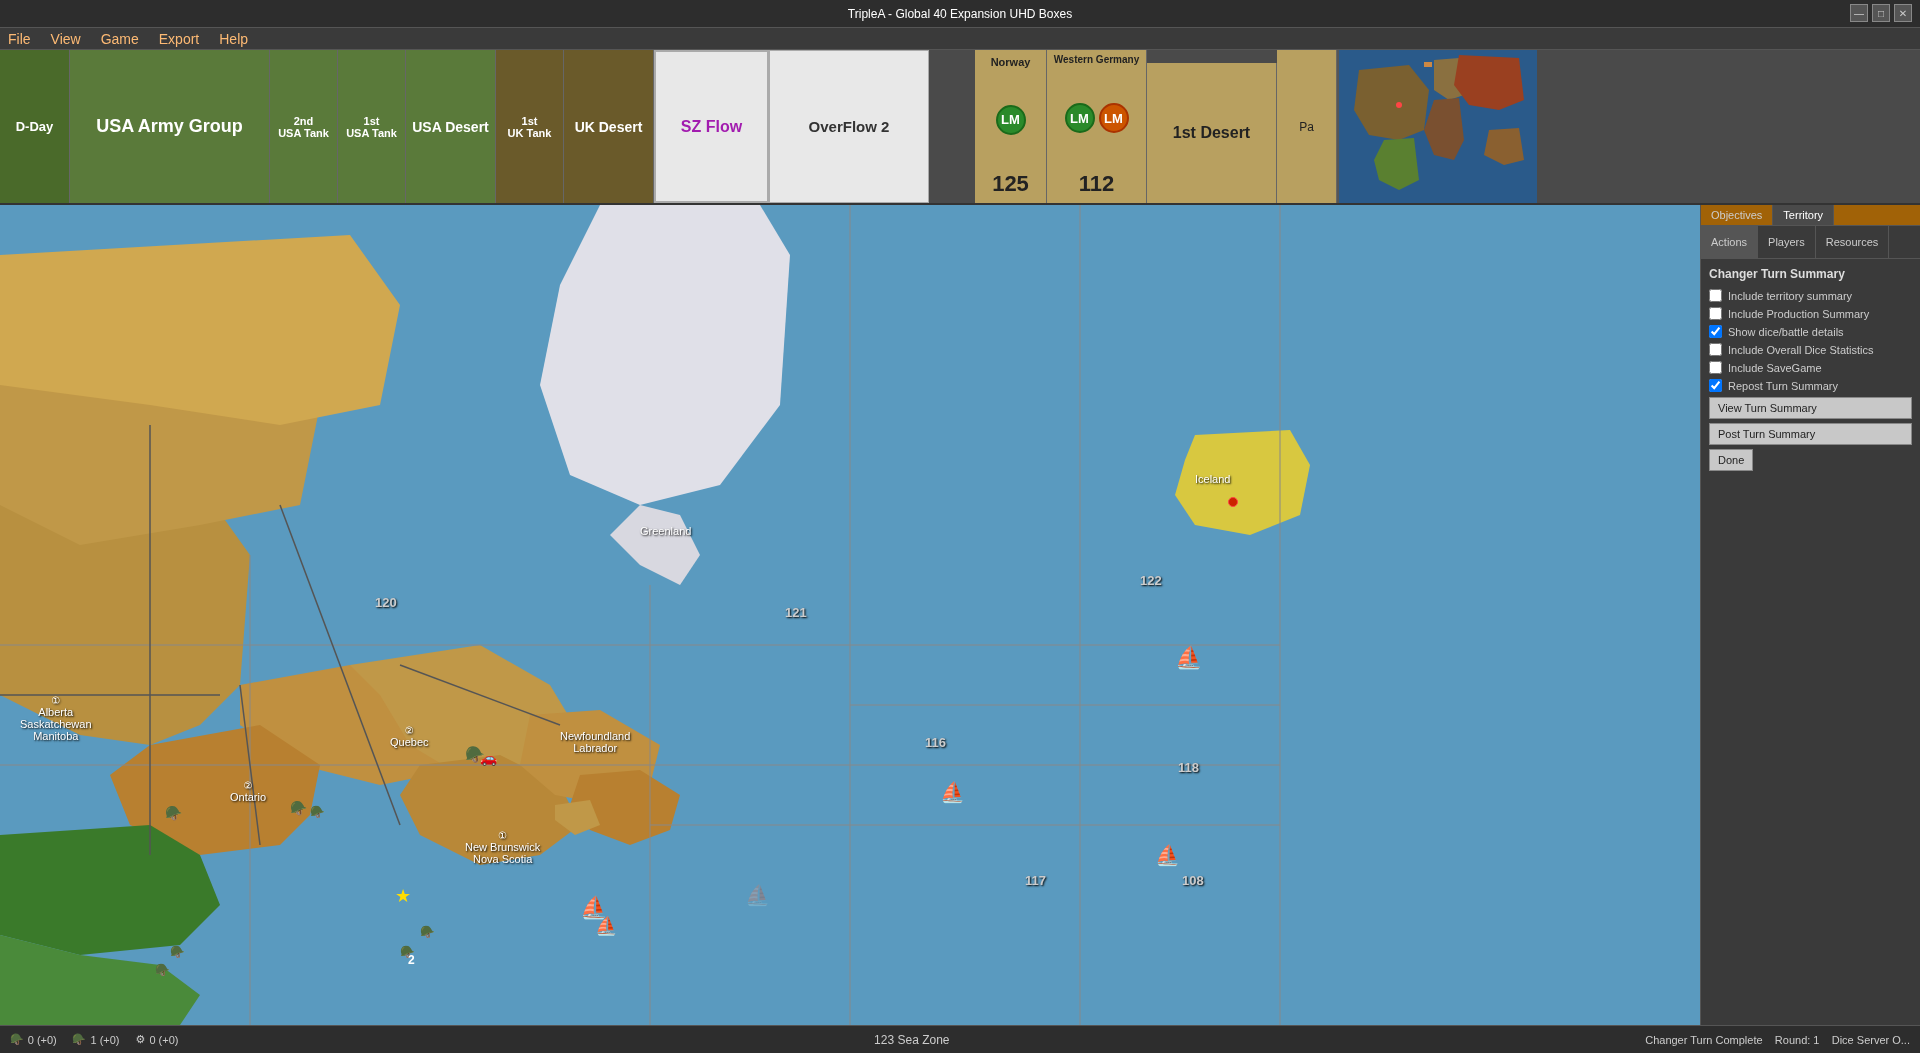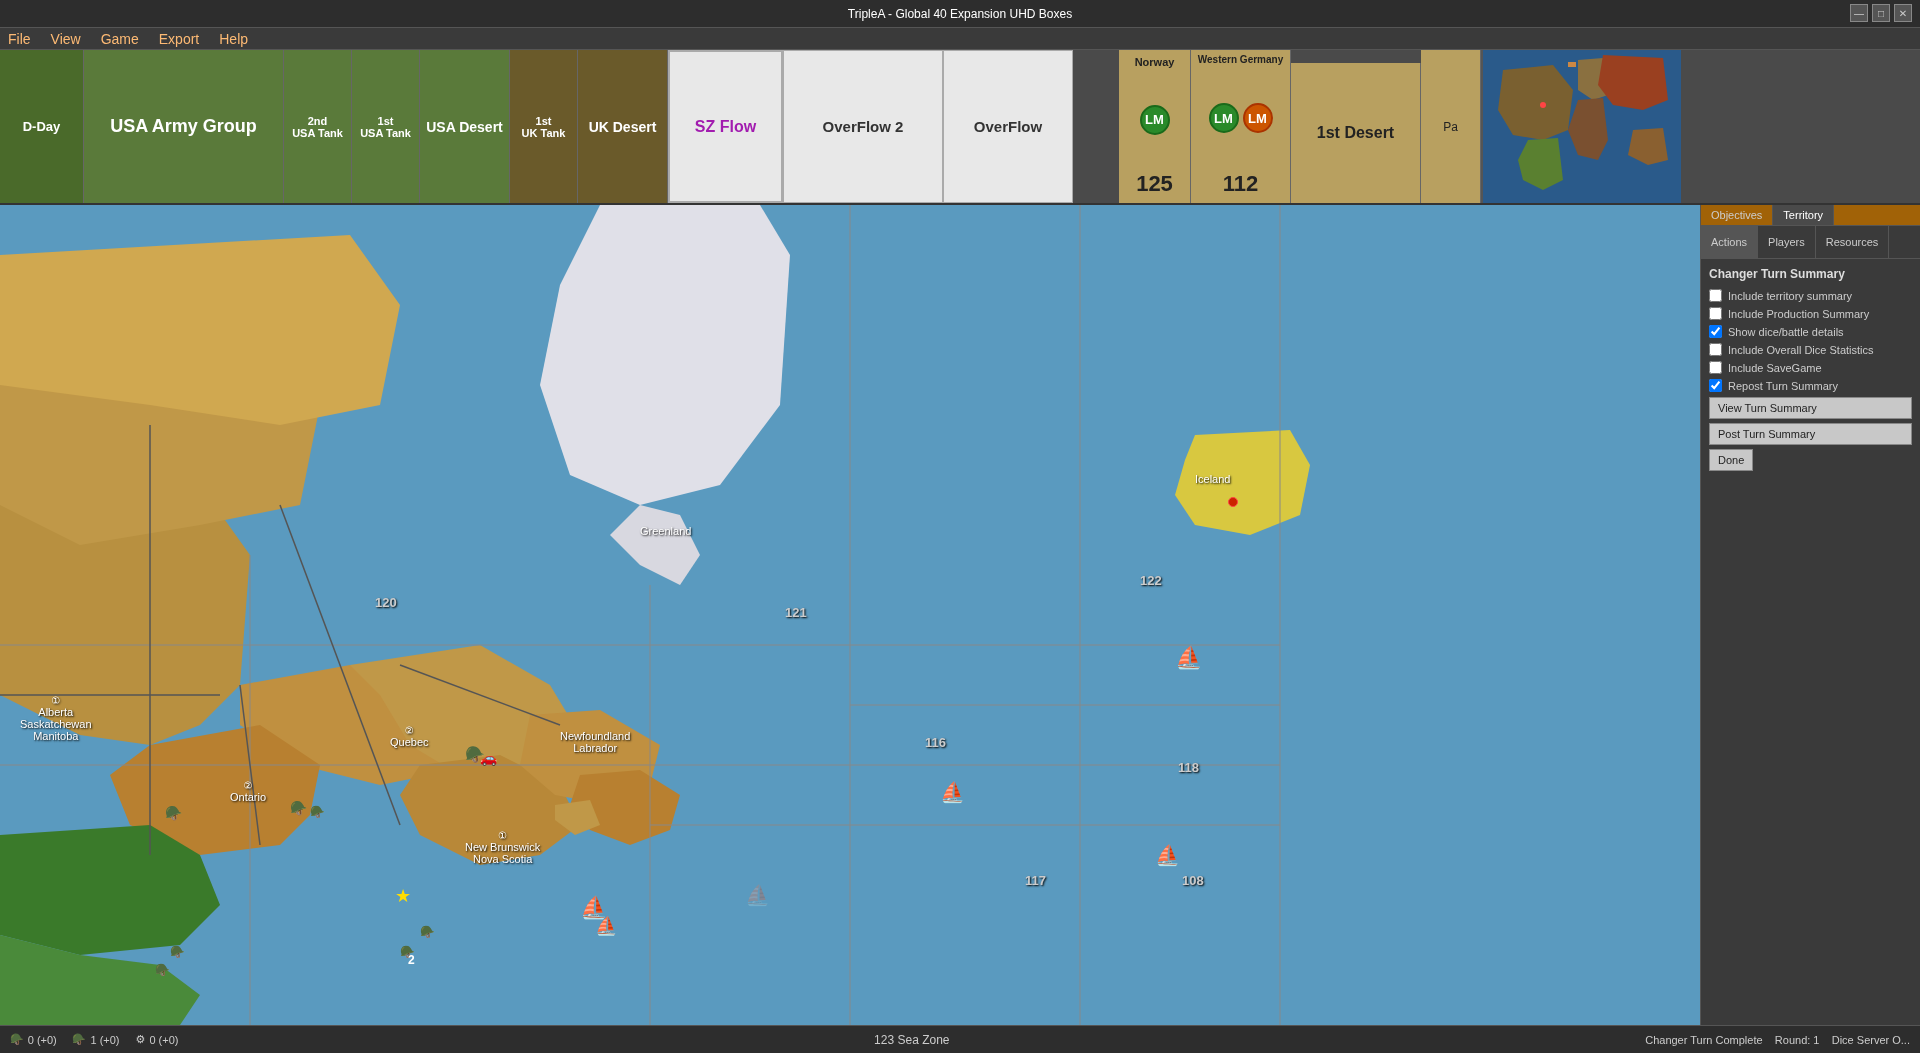--- a/index.html
+++ b/index.html
@@ -47,21 +47,21 @@
       align-items: center;
       justify-content: center;
       border-right: 1px solid #666;
       cursor: pointer;
       position: relative;
       min-width: 60px;
     }
 
     .tab-dday {
       background: #4a6a2a;
-      width: 84px;
+      width: 70px;
       font-size: 13px;
       font-weight: bold;
       color: #fff;
     }
 
     .tab-usa-army {
       background: #5a7a3a;
       width: 200px;
       font-size: 18px;
       font-weight: bold;
@@ -389,23 +389,20 @@
   </div>
 
   <div class="tab tab-sz-flow">
     <span style="color:#a21caf; font-weight:bold; font-size:16px;">SZ Flow</span>
   </div>
 
   <div class="tab tab-overflow2">
     <span style="color:#333; font-weight:bold; font-size:15px;">OverFlow 2</span>
   </div>
 
-  <div class="tab tab-overflow">
-    <span style="color:#333; font-weight:bold; font-size:15px;">OverFlow</span>
-  </div>
 
   <div class="tab tab-norway">
     <div class="tab-multi-line">
       <span style="font-size:11px; font-weight:bold; color:#222; padding-top:6px;">Norway</span>
       <div class="lm-badge lm-green">
           <span>LM</span>
         </div>
       <span class="tab-bottom-num" style="color:#222; padding-bottom:6px;">125</span>
     </div>
   </div>

